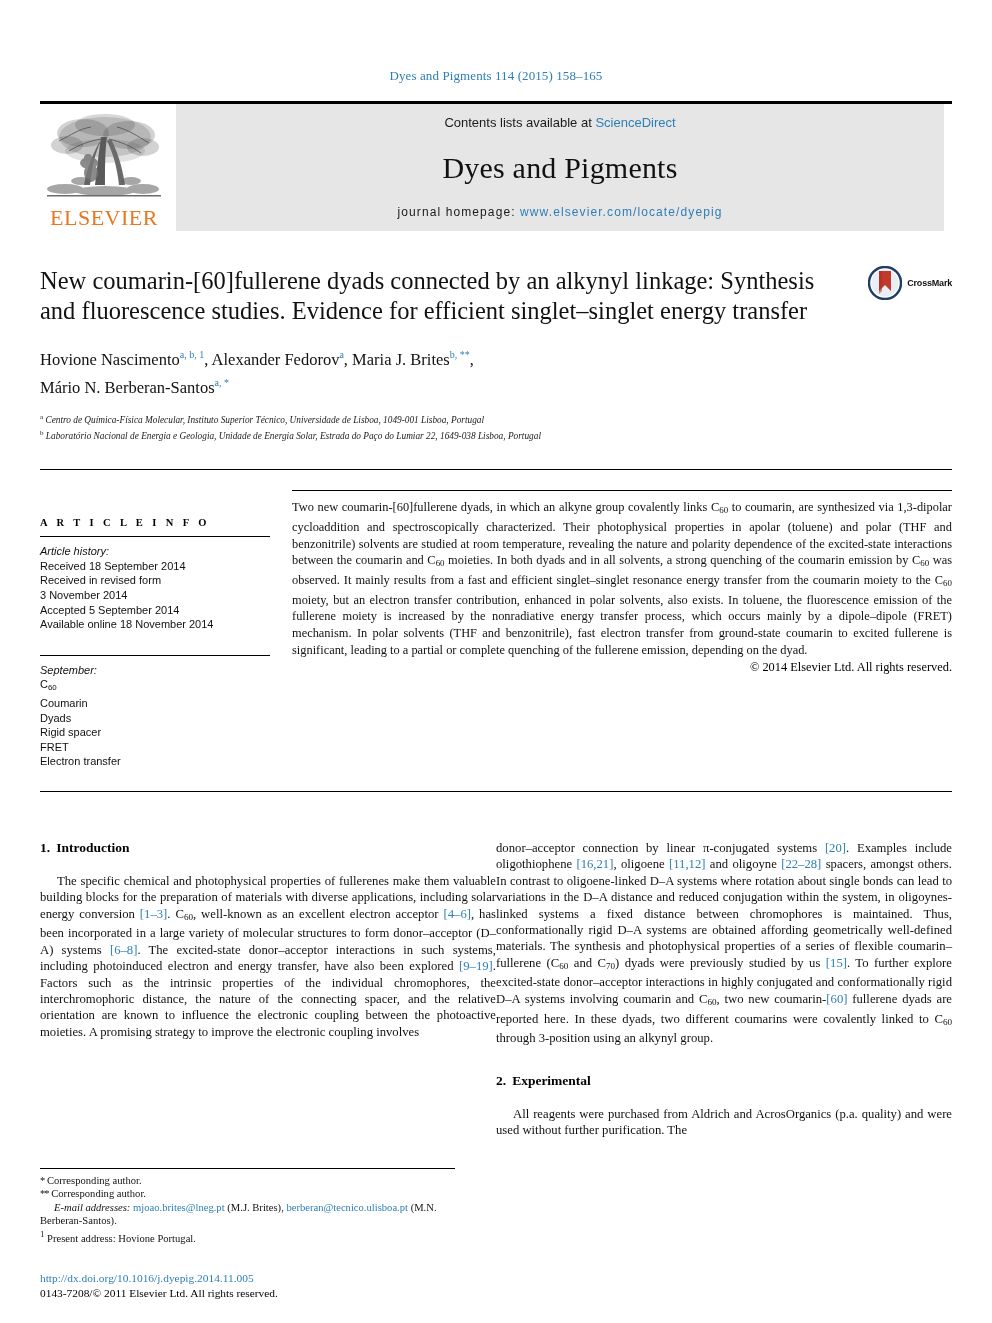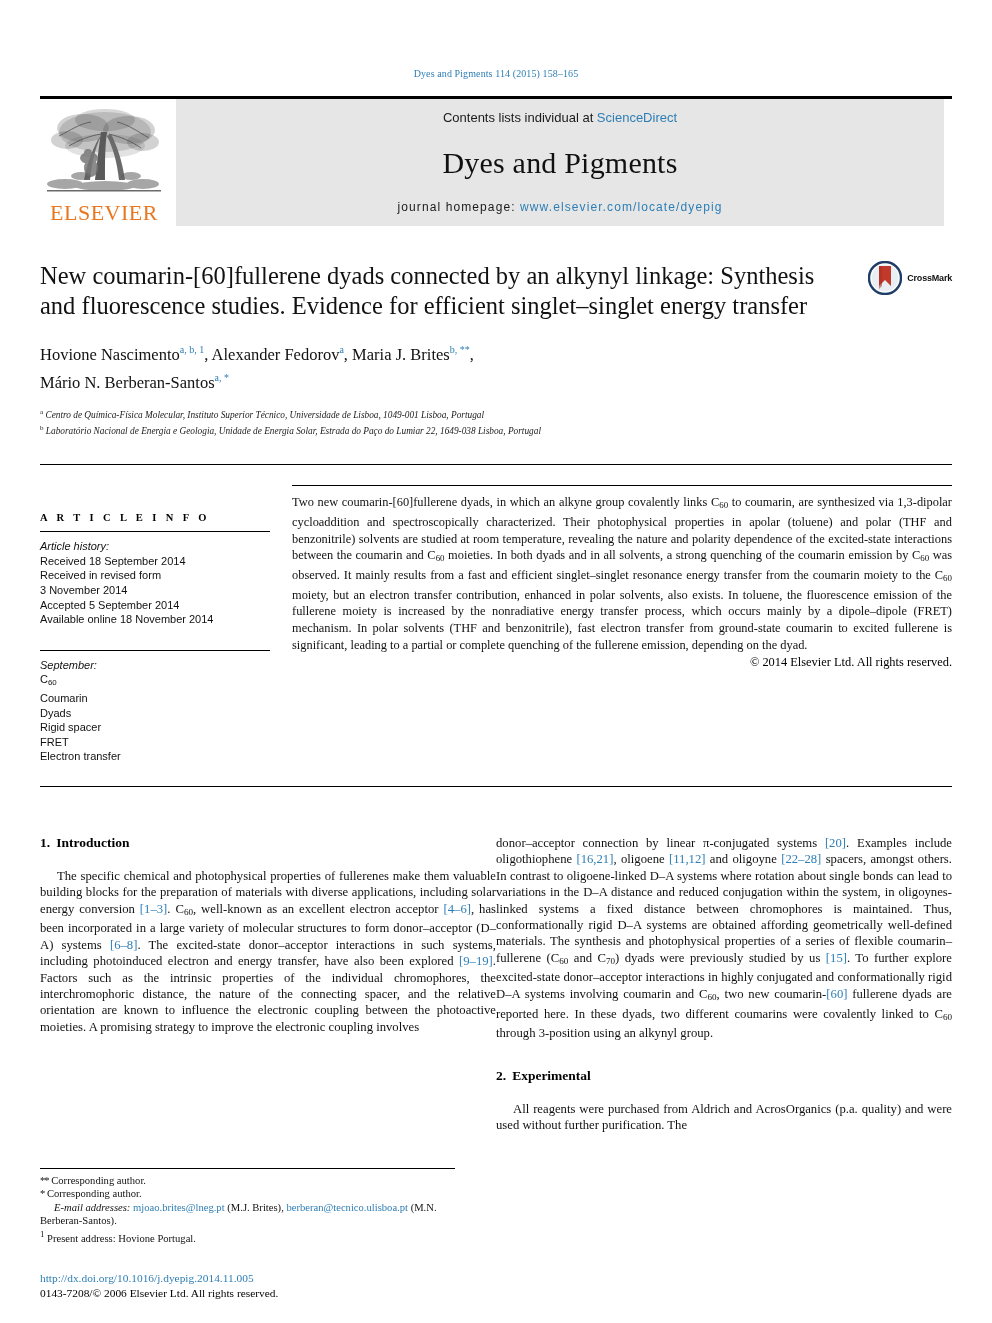--- a/index.html
+++ b/index.html
@@ -23,21 +23,21 @@
     padding: 0 40px;
   }
   a, .link {
     color: #2e7eb5;
     text-decoration: none;
   }
 
   
   .running-head {
     text-align: center;
-    font-size: 10px;
+    font-size: 13px;
     color: #2e7eb5;
     padding-top: 68px;
     letter-spacing: .1px;
     font-family: "Liberation Serif", serif;
   }
 
   
   .masthead {
     margin-top: 17px;
     border-top: 3px solid #000;
@@ -336,21 +336,21 @@
             <ellipse cx="86" cy="70" rx="10" ry="4"></ellipse>
           </g>
           <rect x="2" y="84" width="114" height="1.5" fill="#6a6a6a"></rect>
         </svg>
       </div>
       <div class="elsevier-word">ELSEVIER</div>
     </div>
 
     <div class="banner">
       <div class="banner-top">
-        <span>Contents lists individual at </span><span class="link">ScienceDirect</span>
+        <span>Contents lists available at </span><span class="link">ScienceDirect</span>
       </div>
       <div class="banner-title">Dyes and Pigments</div>
       <div class="banner-bottom">
         <span>journal homepage: </span><span class="url">www.elsevier.com/locate/dyepig</span>
       </div>
     </div>
 
   </div>
 
   <div class="title-block">
@@ -427,38 +427,38 @@
       <p class="para noindent">donor–acceptor connection by linear π-conjugated systems <span style="color:#2e7eb5">[20]</span>. Examples include oligothiophene <span style="color:#2e7eb5">[16,21]</span>, oligoene <span style="color:#2e7eb5">[11,12]</span> and oligoyne <span style="color:#2e7eb5">[22–28]</span> spacers, amongst others. In contrast to oligoene-linked D–A systems where rotation about single bonds can lead to variations in the D–A distance and reduced conjugation within the system, in oligoynes-linked systems a fixed distance between chromophores is maintained. Thus, conformationally rigid D–A systems are obtained affording geometrically well-defined materials. The synthesis and photophysical properties of a series of flexible coumarin–fullerene (C<span class="sub">60</span> and C<span class="sub">70</span>) dyads were previously studied by us <span style="color:#2e7eb5">[15]</span>. To further explore excited-state donor–acceptor interactions in highly conjugated and conformationally rigid D–A systems involving coumarin and C<span class="sub">60</span>, two new coumarin-<span style="color:#2e7eb5">[60]</span> fullerene dyads are reported here. In these dyads, two different coumarins were covalently linked to C<span class="sub">60</span> through 3-position using an alkynyl group.</p>
       <div class="h2 spaced">
         <span class="num">2.</span><span>Experimental</span>
       </div>
       <p class="para">All reagents were purchased from Aldrich and AcrosOrganics (p.a. quality) and were used without further purification. The</p>
     </div>
   </div>
 
   <div class="footnotes">
     <div class="fn">
+      <span class="star">*</span>
+      <span>Corresponding author.</span>
+    </div>
+    <div class="fn">
       <span class="star">**</span>
-      <span>Corresponding author.</span>
-    </div>
-    <div class="fn">
-      <span class="star">*</span>
       <span>Corresponding author.</span>
     </div>
     <div class="fn" style="padding-left:0;text-indent:14px">
       <span class="ital">E-mail addresses:</span>
       <span class="link">mjoao.brites@lneg.pt</span>
       <span>(M.J. Brites),</span>
       <span class="link">berberan@tecnico.ulisboa.pt</span>
       <span>(M.N. Berberan-Santos).</span>
     </div>
     <div class="fn">
       <sup>1</sup>
       <span>Present address: Hovione Portugal.</span>
     </div>
   </div>
 
   <div class="doi-block">
     <div class="doi">http://dx.doi.org/10.1016/j.dyepig.2014.11.005</div>
-    <div>0143-7208/© 2006 Elsevier Ltd. All rights reserved.</div>
+    <div>0143-7208/© 2011 Elsevier Ltd. All rights reserved.</div>
   </div>
 
 </div>
 
 </body></html>

